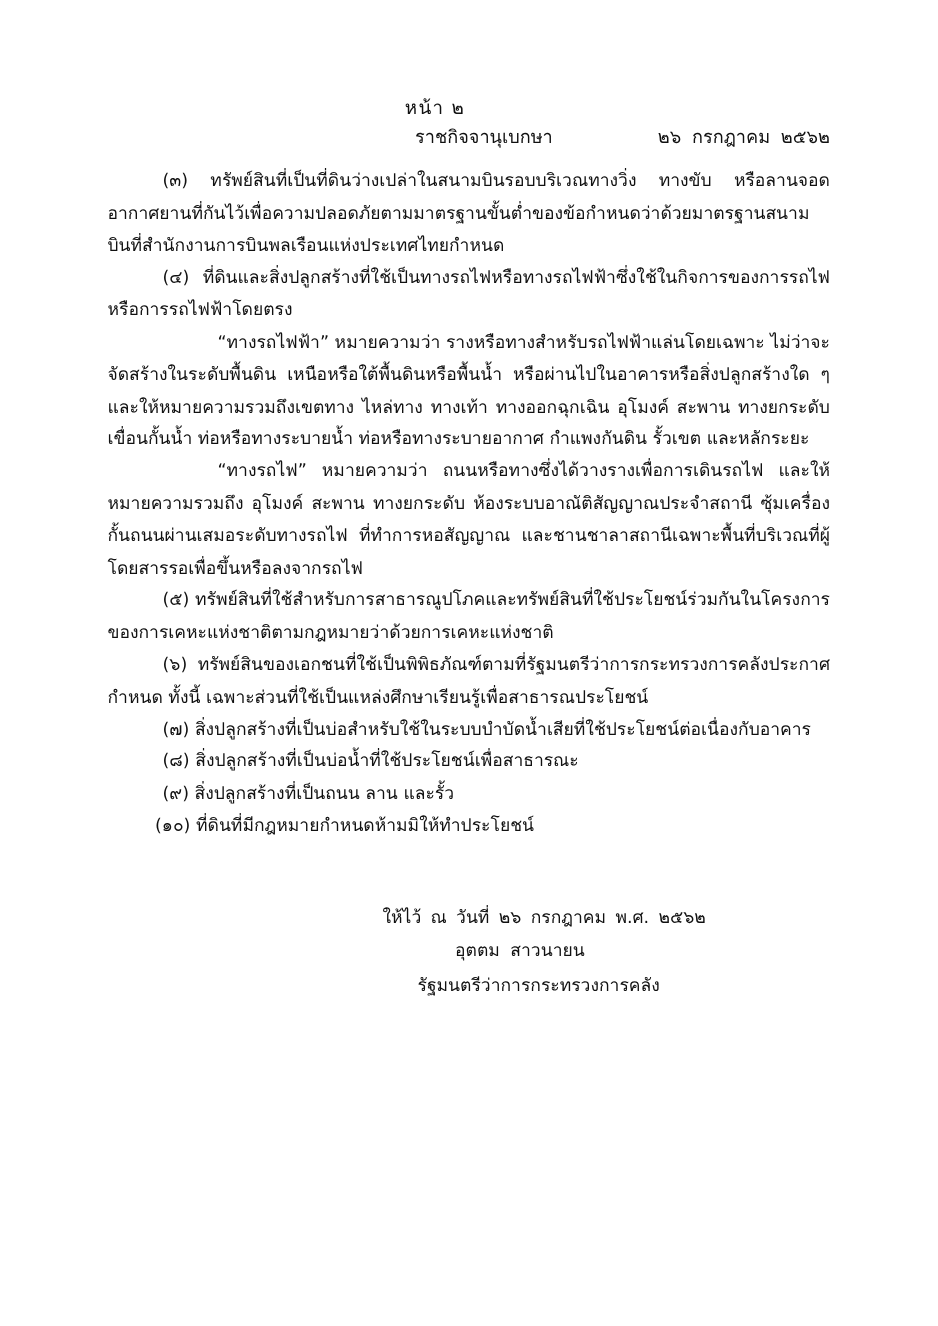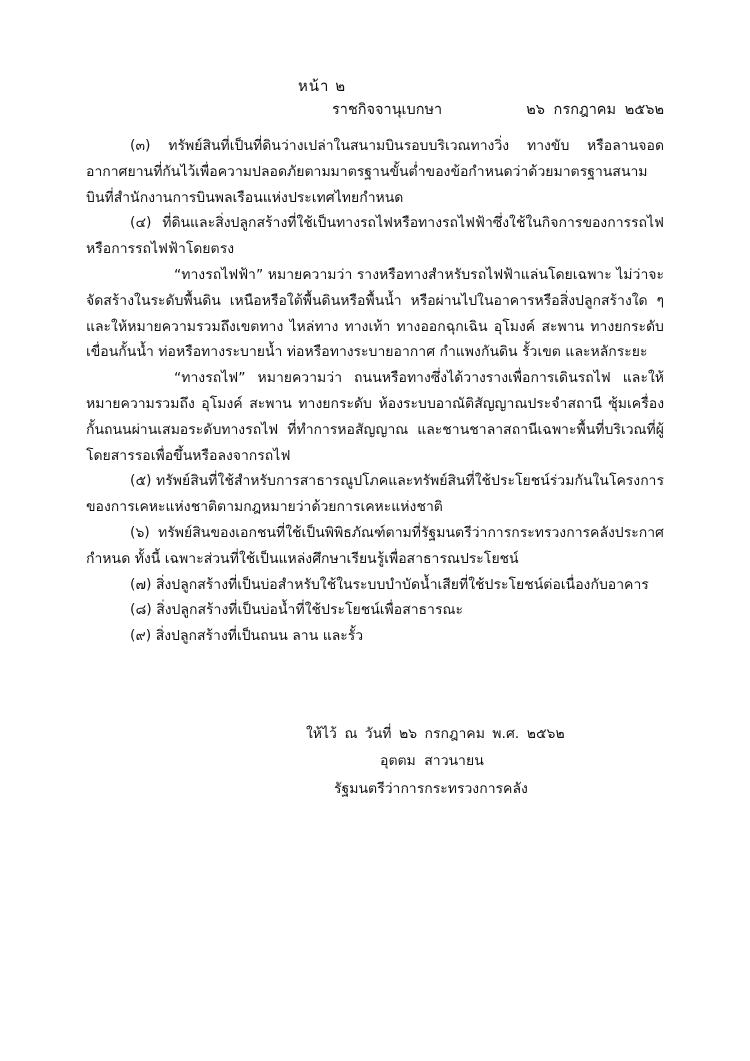--- a/index.html
+++ b/index.html
@@ -3,21 +3,21 @@
 <meta charset="utf-8">
 <style>
   html, body { margin: 0; padding: 0; background: #ffffff; }
   body {
     width: 750px; height: 1061px; position: relative; overflow: hidden;
     font-family: "DejaVu Sans", "Liberation Sans", sans-serif;
     color: #111111;
   }
   .page-num {
     position: absolute; top: 74px; left: 0; width: 644px; text-align: center;
-    font-size: 15px; letter-spacing: 1px;
+    font-size: 15px; letter-spacing: 1px; padding-left: 26px;
   }
   .header-row {
     position: absolute; top: 97px; left: 86px; width: 578px; height: 20px;
     font-size: 14.5px;
   }
   .header-row .left { position: absolute; left: 0; top: 0; word-spacing: 6px; }
   .header-row .center { position: absolute; left: 246px; top: 0; }
   .header-row .right { position: absolute; right: 0; top: 0; word-spacing: 4px; }
   .body-text {
     position: absolute; left: 86px; top: 133px; width: 578px;
@@ -25,21 +25,21 @@
   }
   .para { margin: 0; text-align: justify; text-align-last: left; }
   .indent1 { text-indent: 44px; }
   .indent2 { text-indent: 88px; }
   .list-item { padding-left: 44px; }
   .list-item.wide { padding-left: 38px; }
   .signature {
     position: absolute; left: 0; width: 750px; font-size: 14px;
   }
   .sig-date { top: 722px; left: 306px; width: auto; word-spacing: 3px; text-align: center; }
-  .sig-name { top: 749px; left: 364px; width: auto; word-spacing: 4px; margin-left: 16px; }
+  .sig-name { top: 749px; left: 364px; width: auto; word-spacing: 4px; }
   .sig-title { top: 777px; left: 334px; width: auto; }
 </style>
 </head>
 <body>
 
 <div class="page-num">หน้า ๒</div>
 
 <div class="header-row">
   <span class="center">ราชกิจจานุเบกษา</span>
   <span class="right">๒๖ กรกฎาคม ๒๕๖๒</span>
@@ -48,17 +48,18 @@
 <div class="body-text">
   <p class="para indent1">(๓) ทรัพย์สินที่เป็นที่ดินว่างเปล่าในสนามบินรอบบริเวณทางวิ่ง ทางขับ หรือลานจอดอากาศยานที่กันไว้เพื่อความปลอดภัยตามมาตรฐานขั้นต่ำของข้อกำหนดว่าด้วยมาตรฐานสนามบินที่สำนักงานการบินพลเรือนแห่งประเทศไทยกำหนด</p>
   <p class="para indent1">(๔) ที่ดินและสิ่งปลูกสร้างที่ใช้เป็นทางรถไฟหรือทางรถไฟฟ้าซึ่งใช้ในกิจการของการรถไฟหรือการรถไฟฟ้าโดยตรง</p>
   <p class="para indent2">“ทางรถไฟฟ้า” หมายความว่า รางหรือทางสำหรับรถไฟฟ้าแล่นโดยเฉพาะ ไม่ว่าจะจัดสร้างในระดับพื้นดิน เหนือหรือใต้พื้นดินหรือพื้นน้ำ หรือผ่านไปในอาคารหรือสิ่งปลูกสร้างใด ๆ และให้หมายความรวมถึงเขตทาง ไหล่ทาง ทางเท้า ทางออกฉุกเฉิน อุโมงค์ สะพาน ทางยกระดับเขื่อนกั้นน้ำ ท่อหรือทางระบายน้ำ ท่อหรือทางระบายอากาศ กำแพงกันดิน รั้วเขต และหลักระยะ</p>
   <p class="para indent2">“ทางรถไฟ” หมายความว่า ถนนหรือทางซึ่งได้วางรางเพื่อการเดินรถไฟ และให้หมายความรวมถึง อุโมงค์ สะพาน ทางยกระดับ ห้องระบบอาณัติสัญญาณประจำสถานี ซุ้มเครื่องกั้นถนนผ่านเสมอระดับทางรถไฟ ที่ทำการหอสัญญาณ และชานชาลาสถานีเฉพาะพื้นที่บริเวณที่ผู้โดยสารรอเพื่อขึ้นหรือลงจากรถไฟ</p>
   <p class="para indent1">(๕) ทรัพย์สินที่ใช้สำหรับการสาธารณูปโภคและทรัพย์สินที่ใช้ประโยชน์ร่วมกันในโครงการของการเคหะแห่งชาติตามกฎหมายว่าด้วยการเคหะแห่งชาติ</p>
   <p class="para indent1">(๖) ทรัพย์สินของเอกชนที่ใช้เป็นพิพิธภัณฑ์ตามที่รัฐมนตรีว่าการกระทรวงการคลังประกาศกำหนด ทั้งนี้ เฉพาะส่วนที่ใช้เป็นแหล่งศึกษาเรียนรู้เพื่อสาธารณประโยชน์</p>
   <p class="para list-item">(๗) สิ่งปลูกสร้างที่เป็นบ่อสำหรับใช้ในระบบบำบัดน้ำเสียที่ใช้ประโยชน์ต่อเนื่องกับอาคาร</p>
   <p class="para list-item">(๘) สิ่งปลูกสร้างที่เป็นบ่อน้ำที่ใช้ประโยชน์เพื่อสาธารณะ</p>
   <p class="para list-item">(๙) สิ่งปลูกสร้างที่เป็นถนน ลาน และรั้ว</p>
+  <p class="para list-item wide">(๑๐) ที่ดินที่มีกฎหมายกำหนดห้ามมิให้ทำประโยชน์</p>
 </div>
 
 <div class="signature sig-date">ให้ไว้ ณ วันที่ ๒๖ กรกฎาคม พ.ศ. ๒๕๖๒</div>
 <div class="signature sig-name">อุตตม สาวนายน</div>
 <div class="signature sig-title">รัฐมนตรีว่าการกระทรวงการคลัง</div>
 
 </body></html>

